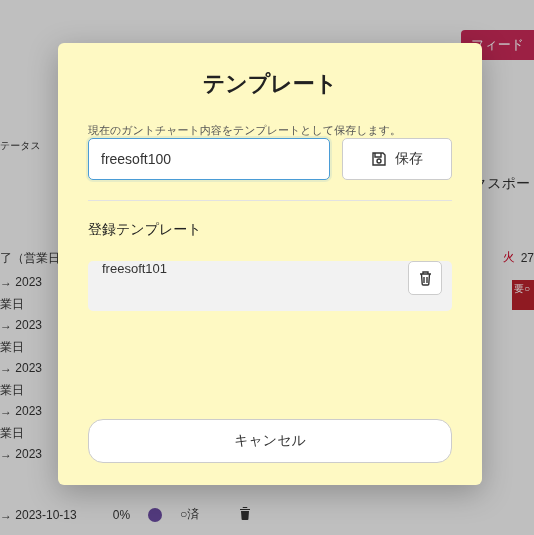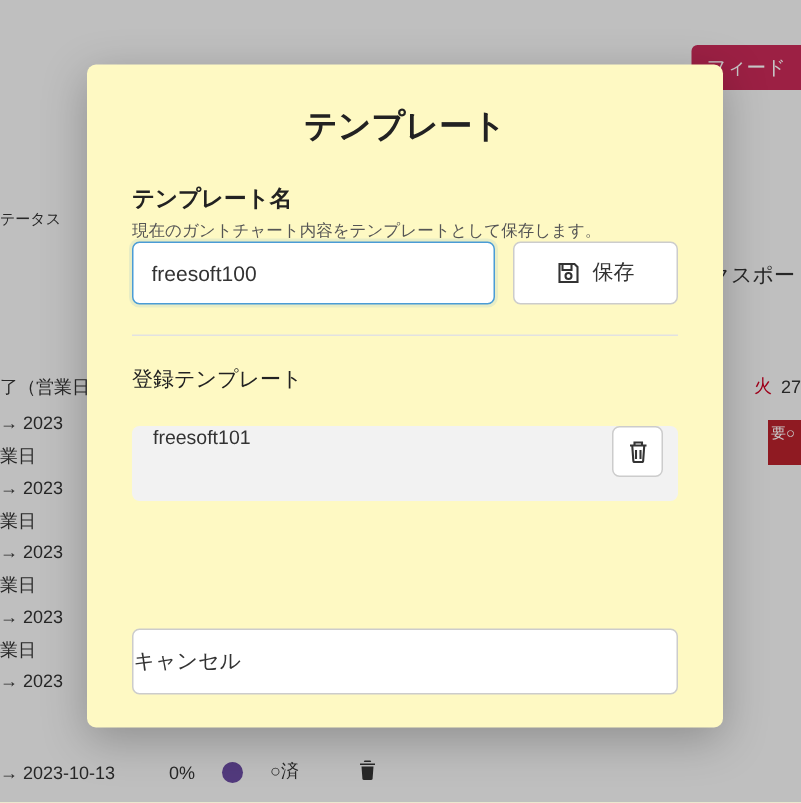--- a/index.html
+++ b/index.html
@@ -170,24 +170,25 @@
       border-radius: 5px;
       background: #fff;
       display: flex;
       align-items: center;
       justify-content: center;
       cursor: pointer;
     }
     .cancel-btn {
       height: 44px;
       border: 1px solid #ccc;
-      border-radius: 5px;
+      border-radius: 15px;
       background: #fff;
       display: flex;
       align-items: center;
+      justify-content: center;
       font-size: 14px;
       color: #333;
       cursor: pointer;
       margin-top: auto;
     }
     .trash-icon svg { display: block; }
   </style>
 </head>
 <body>
 
@@ -221,21 +222,20 @@
         </svg>
     </span>
   </div>
 </div>
 
 <div class="backdrop"></div>
 
 <div class="modal">
   <h2 class="modal-title">テンプレート</h2>
 
-  <div class="section-label">テンプレート名</div>
   <div class="section-hint">現在のガントチャート内容をテンプレートとして保存します。</div>
 
   <div class="input-row">
     <input class="text-input" type="text" value="freesoft100" style="">
     <button class="save-btn">
       <span class="save-icon">
         <svg width="16" height="16" viewBox="0 0 16 16">
             <path fill="none" stroke="#333" stroke-width="1.4" d="M2 2h10l2 2v10H2V2z"></path>
             <path fill="none" stroke="#333" stroke-width="1.4" d="M4 2v4h6V2"></path>
             <circle cx="8" cy="10" r="2" fill="none" stroke="#333" stroke-width="1.4"></circle>

